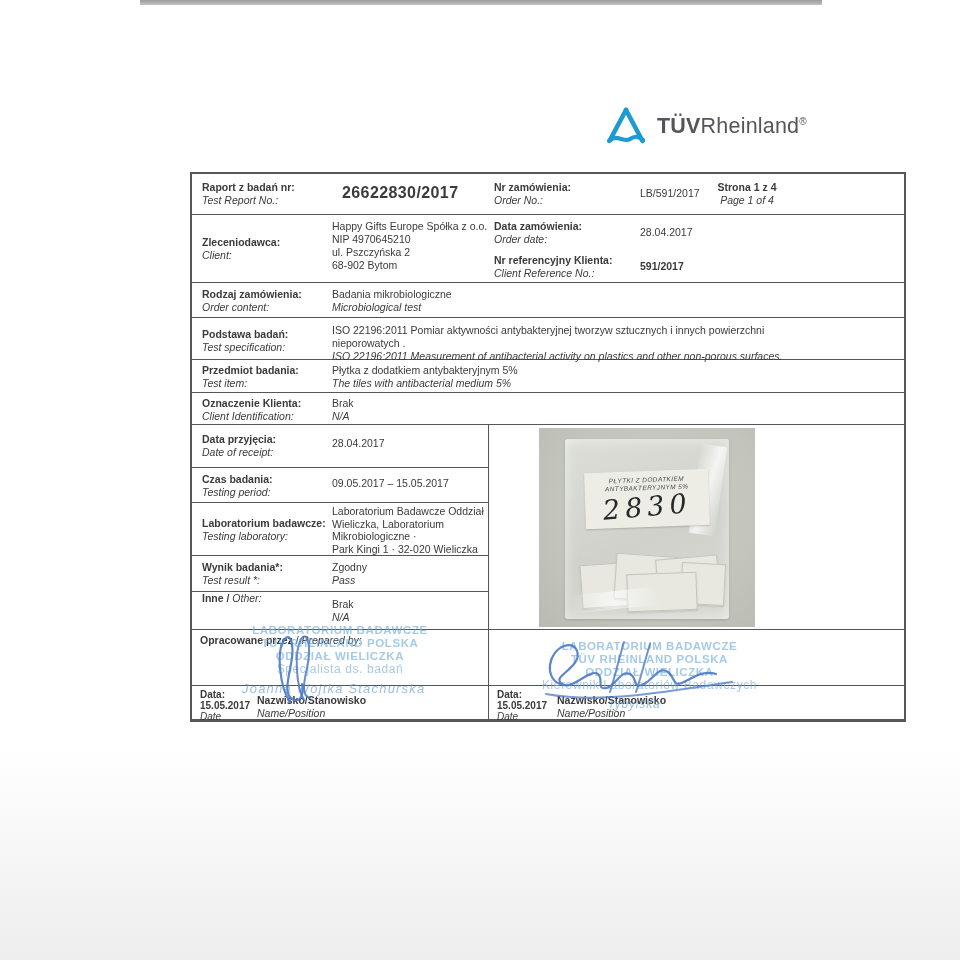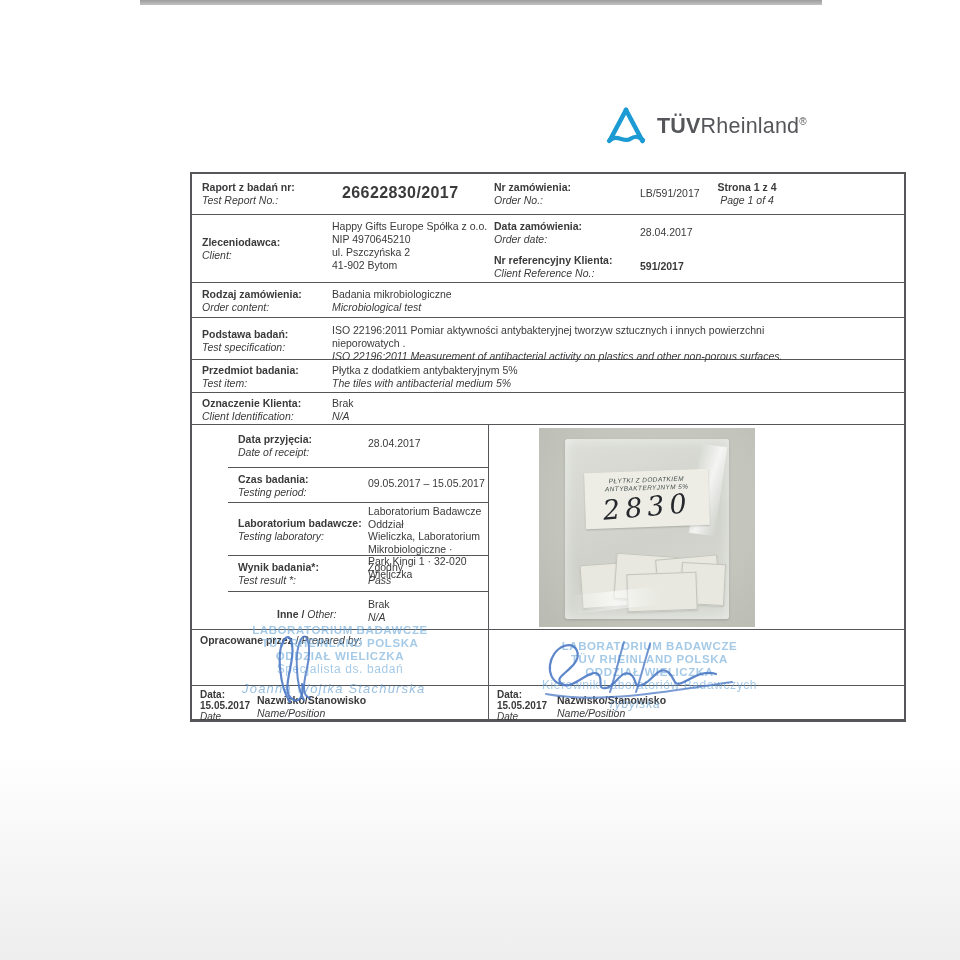--- a/index.html
+++ b/index.html
@@ -23,21 +23,21 @@
   .doc { position:absolute; left:190px; top:172px; width:716px; height:550px;
          border:2px solid #55565a; font-size:10.5px; line-height:13px; background:#fff; }
   .row { position:relative; border-bottom:1px solid #55565a; width:100%; }
   .row:last-child { border-bottom:none; }
   .b  { font-weight:bold; }
   .i  { font-style:italic; }
   .abs { position:absolute; }
   .dual .i { font-weight:normal; }
 
   .split { display:flex; }
-  .split .lcol { width:297px; border-right:1px solid #55565a; position:relative;padding-left:36px; }
+  .split .lcol { width:297px; border-right:1px solid #55565a; position:relative; }
   .split .rcol { flex:1; position:relative; }
   .subrow { position:relative; border-bottom:1px solid #55565a; }
   .subrow:last-child { border-bottom:none; }
 
   .repno { font-size:16px; letter-spacing:0.4px; }
 
   .lab-lines div { line-height:12.5px; }
 
   .footer-block { line-height:11px; font-size:10px; }
 
@@ -109,21 +109,21 @@
 
     <div class="row" style="height:68px;">
       <div class="abs dual" style="left:10px; top:21px;">
         <div class="b">Zleceniodawca:</div>
         <div class="i">Client:</div>
       </div>
       <div class="abs" style="left:140px; top:5px;">
         <div>Happy Gifts Europe Spółka z o.o.</div>
         <div>NIP 4970645210</div>
         <div>ul. Pszczyńska 2</div>
-        <div>41-902 Bytom</div>
+        <div>68-902 Bytom</div>
       </div>
       <div class="abs dual" style="left:302px; top:5px;">
         <div class="b">Data zamówienia:</div>
         <div class="i">Order date:</div>
       </div>
       <div class="abs" style="left:448px; top:11px;">28.04.2017</div>
       <div class="abs dual" style="left:302px; top:39px;">
         <div class="b">Nr referencyjny Klienta:</div>
         <div class="i">Client Reference No.:</div>
       </div>
@@ -206,21 +206,21 @@
           <div class="abs dual" style="left:10px; top:5px;">
             <div class="b">Wynik badania*:</div>
             <div class="i">Test result *:</div>
           </div>
           <div class="abs" style="left:140px; top:5px;">
             <div>Zgodny</div>
             <div class="i">Pass</div>
           </div>
         </div>
         <div class="subrow" style="height:38px;">
-          <div class="abs" style="left:10px; top:16px;margin-left:39px;">
+          <div class="abs" style="left:10px; top:0;">
             <span class="b">Inne / </span><span class="i">Other:</span>
           </div>
           <div class="abs" style="left:140px; top:6px;">
             <div>Brak</div>
             <div class="i">N/A</div>
           </div>
         </div>
       </div>
 
       <div class="rcol photo-cell">

